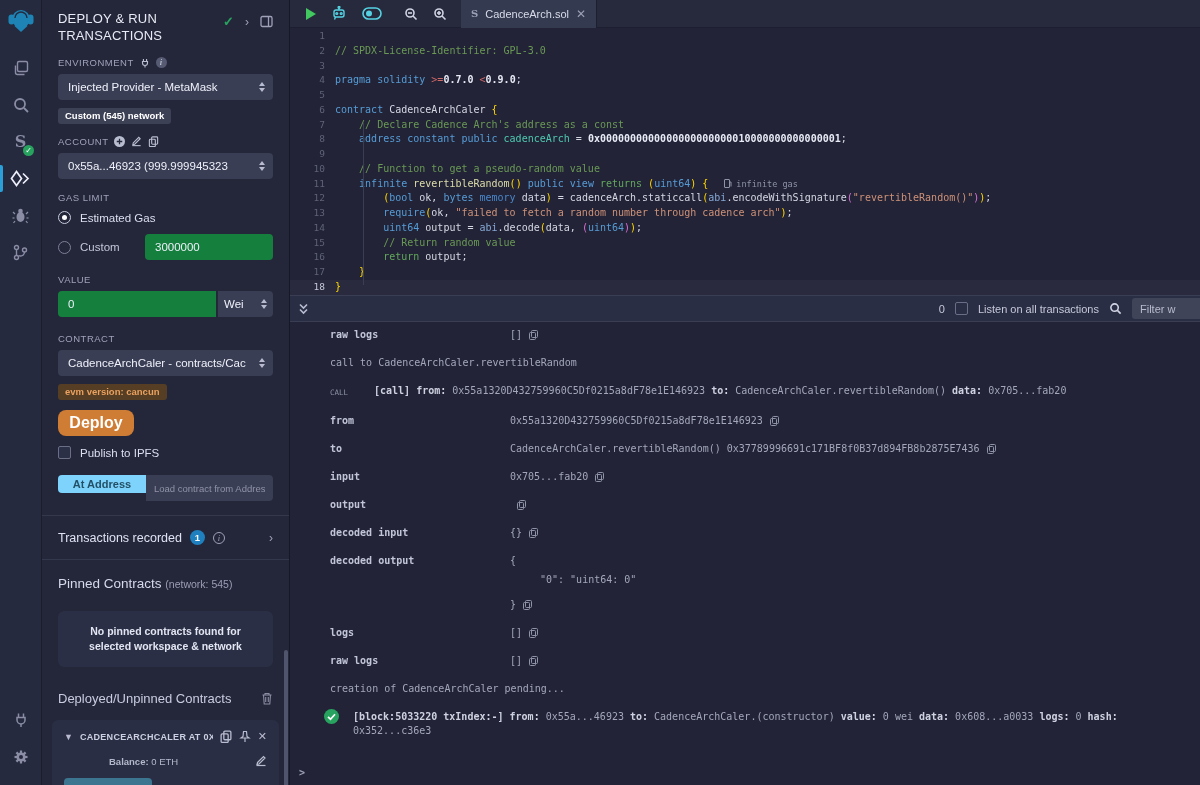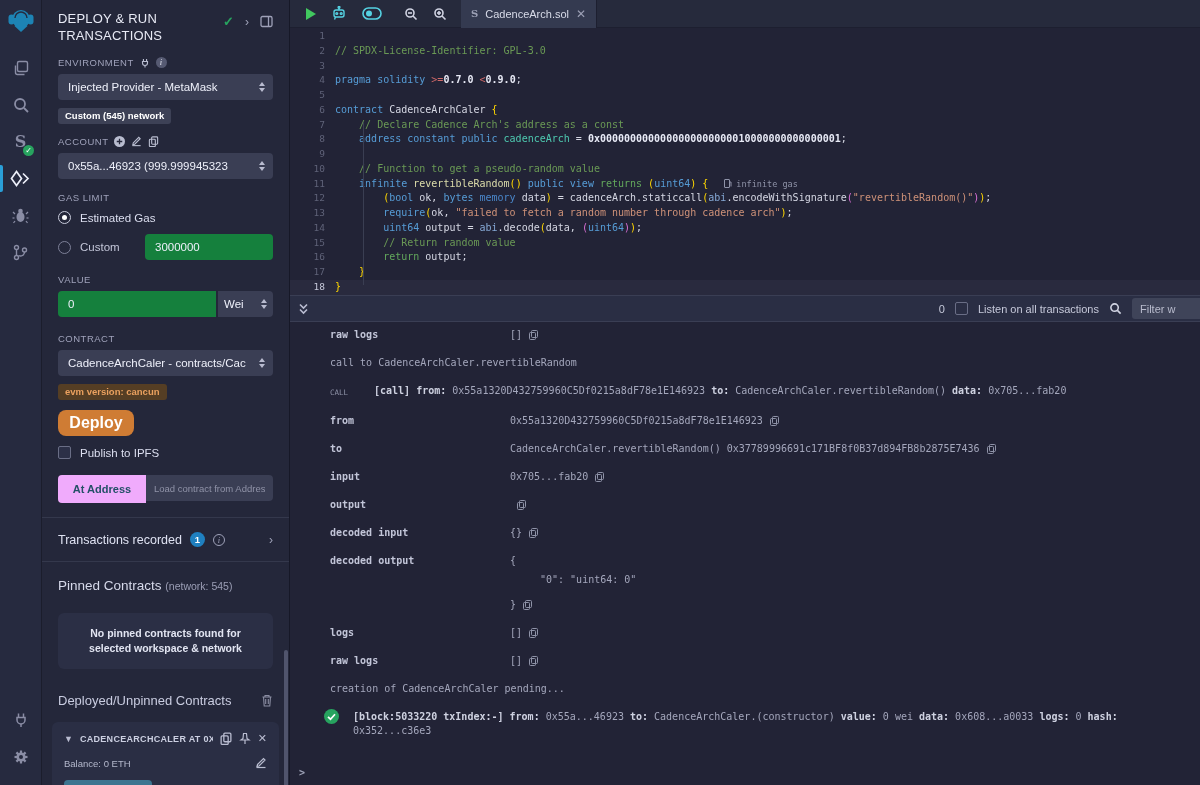--- a/index.html
+++ b/index.html
@@ -46,21 +46,21 @@
   .radiorow { display:flex; align-items:center; gap:9px; font-size:11.5px; color:#dcdff0; }
   .inputbox { background:#15803d; border:none; border-radius:4px; height:26px; color:#eef0fa;
     font-size:11.5px; padding:0 10px; font-family:"Liberation Sans",sans-serif; }
   .checksq { width:13px; height:13px; border:1px solid #6a6e86; border-radius:2px; background:#2c3047; flex-shrink:0; }
   .divider { border-top:1px solid #34384c; margin:14px -16px 0; }
   .evm-pill { display:inline-block; margin-top:8px; background:#553e24; color:#eba15f;
     font-size:9.5px; font-weight:bold; padding:2px 7px 3px; border-radius:3px; }
   .deploy-btn { margin-top:10px; width:76px; height:26px; background:#cf7c34; color:#fff;
     border:none; border-radius:8px; font-size:16px; font-weight:bold; cursor:pointer; }
   .ataddr-row { margin-top:16px; display:flex; }
-  .ataddr-btn { width:88px; height:28px; background:#f0abfc; color:#235066; border:none;
+  .ataddr-btn { width:88px; height:18px; background:#7dd3fc; color:#235066; border:none;
     border-radius:4px 0 0 4px; font-size:11px; font-weight:bold; cursor:pointer; }
   .ataddr-in { flex:1; height:26px; background:#3a3e54; border:none; border-radius:0 4px 4px 0;
     font-size:9.5px; color:#9093a8; padding:0 8px; min-width:0; }
   .ataddr-in::placeholder { color:#9093a8; }
   .txrec { margin-top:14px; display:flex; align-items:center; gap:8px; }
   .txrec-label { font-size:12.5px; color:#dfe2f2; }
   .cnt-badge { width:15px; height:15px; border-radius:50%; background:#1f80c0; color:#fff;
     font-size:9.5px; line-height:15px; text-align:center; font-weight:bold; }
   .info-ic { width:12px; height:12px; border:1px solid #9ea1b8; border-radius:50%; color:#9ea1b8;
     font-size:8.5px; line-height:11px; text-align:center; font-style:italic; font-family:"Liberation Serif",serif; }
@@ -359,21 +359,21 @@
             <rect x="3.5" y="1" width="6.5" height="8" rx="1"></rect>
             <rect x="1" y="3.5" width="6.5" height="8" rx="1" fill="#2a2e44"></rect>
           </svg>
         <svg class="stroke-ic" width="12" height="13" viewBox="0 0 12 13" stroke-width="1.2">
             <path d="M4 1.5 h4 M4.5 1.5 l-0.5 5 l-2 1.5 h8 l-2 -1.5 l-0.5 -5"></path>
             <path d="M6 8 v4"></path>
           </svg>
         <span style="font-size:11px;">✕</span>
       </div>
       <div class="bal-row">
-        <span style="font-weight:normal;">Balance:</span>&nbsp;
+        <span style="font-weight:bold;margin-left:45px;">Balance:</span>&nbsp;
         <span>0 ETH</span>
         <svg class="stroke-ic" width="12" height="12" viewBox="0 0 12 12" stroke-width="1.2" style="margin-left:auto;color:#b9bdd0">
             <path d="M1.5 10.5 h9"></path>
             <path d="M2.5 7.5 L8.5 1.5 L10 3 L4 9 L2 9.5 Z"></path>
           </svg>
       </div>
       <button class="fn-btn">cadenceArch</button>
 
     </div>
     <div class="sp-scrollthumb"></div>

